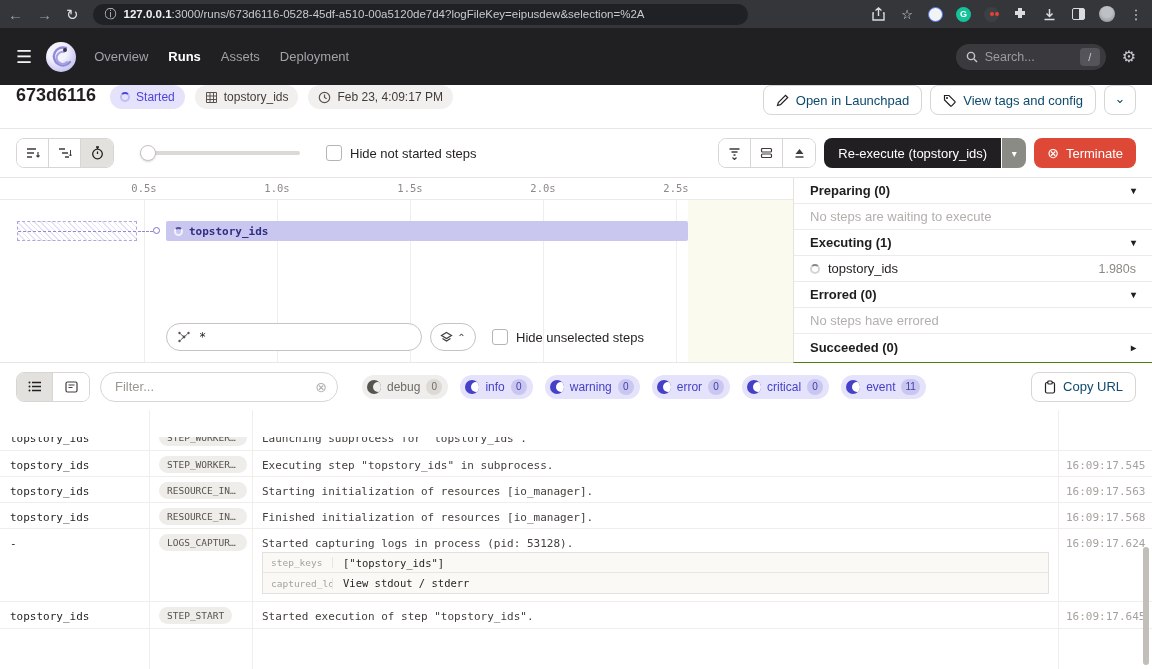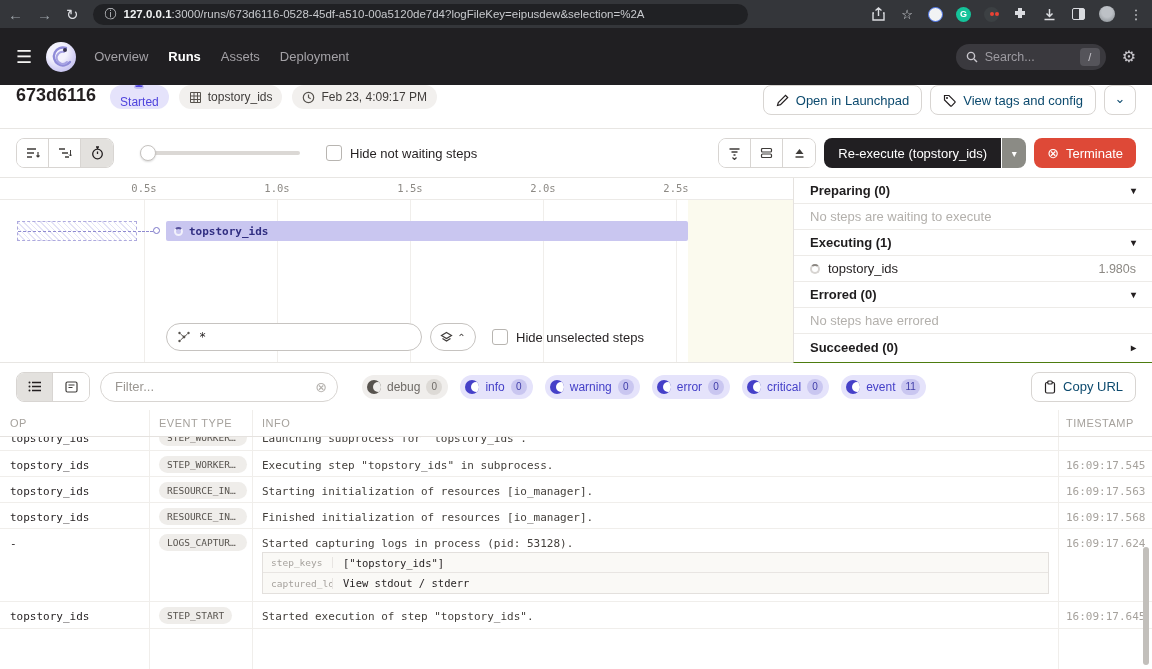--- a/index.html
+++ b/index.html
@@ -28,21 +28,21 @@
   .dnav .navitem { color:#a3a1a6; font-size:13px; margin-right:20px; cursor:pointer; }
   .dnav .navitem.active { color:#ffffff; font-weight:bold;text-align:right; }
   .dsearch { margin-left:auto; width:150px; height:26px; background:#3a393e; border-radius:13px; display:flex; align-items:center; padding:0 6px 0 10px; gap:7px; color:#9d9ba1; font-size:12.5px; cursor:text; }
   .dsearch .slash { margin-left:auto; width:20px; height:18px; background:#55545a; border-radius:4px; color:#c9c7cd; display:flex; align-items:center; justify-content:center; font-size:11px; }
   .dgear { color:#c9c7cd; font-size:16px; margin-left:16px; cursor:pointer; }
 
   
   .runheader { left:0; top:85px; width:1152px; height:44px; background:#fff; border-bottom:1px solid #e8e6e3; display:flex; padding:0 16px; gap:10px; }
   .runid { font-size:18px; font-weight:bold; color:#231f20; margin-right:4px; }
   .badge { height:24px; border-radius:12px; display:flex; align-items:center; gap:6px; padding:0 10px; font-size:12px; }
-  .badge.started { background:#e5e3fb; color:#4f43dd; font-weight:500;flex-direction:column; }
+  .badge.started { background:#e5e3fb; color:#4f43dd; font-weight:500; }
   .badge.gray { background:#f2f0ee; color:#3f3c3a; }
   .spin { width:10px; height:10px; border-radius:50%; border:2px solid rgba(79,67,221,.25); border-top-color:#4f43dd; }
   .spin.gray { border:2px solid #d7d4d1; border-top-color:#8b8782; }
   .spin.lav { border:2px solid rgba(255,255,255,.75); border-top-color:#55509a; }
   .hdrbtns { margin-left:auto; display:flex; gap:8px; }
   .btn { height:30px; border:1px solid #d8d5d2; border-radius:8px; background:#fff; display:flex; align-items:center; gap:7px; padding:0 12px; font-size:13px; color:#0c4a6e; cursor:pointer; white-space:nowrap; }
   .btn svg { flex:0 0 auto; }
 
   
   .toolbar { left:0; top:129px; width:1152px; height:49px; border-bottom:1px solid #e8e6e3; display:flex; align-items:center; padding:0 16px; }
@@ -256,21 +256,21 @@
             <circle cx="6.5" cy="8" r="4.8" fill="none" stroke="#231f20" stroke-width="1.3"></circle>
             <path d="M6.5 5.5 V8 M5 1 h3 M6.5 1 v2" fill="none" stroke="#231f20" stroke-width="1.3"></path>
           </svg>
       </span>
     </div>
     <div class="slider">
       <span class="track"></span>
       <span class="knob"></span>
     </div>
     <span class="chk" style="margin-left:26px"></span>
-    <span class="chklabel">Hide not waiting steps</span>
+    <span class="chklabel">Hide not started steps</span>
 
     <div style="margin-left:auto;display:flex;align-items:center;gap:8px">
       <div class="btngroup">
         <span class="gbtn">
           <svg width="13" height="13" viewBox="0 0 13 13">
               <path d="M1.5 2 h10 M3.5 5 h6 M5.5 8 h2" stroke="#3f3c3a" stroke-width="1.3"></path>
               <path d="M4.5 10.5 L6.5 12.5 L8.5 10.5" fill="none" stroke="#3f3c3a" stroke-width="1.2"></path>
             </svg>
         </span>
         <span class="gbtn">
@@ -430,26 +430,20 @@
           <rect x="3.8" y="1" width="4.4" height="3" rx="1" fill="#fff" stroke="#231f20" stroke-width="1.2"></rect>
         </svg>
       <span>Copy URL</span>
     </button>
   </div>
 
   <div class="logtable abs">
     <div class="colline" style="left:149px"></div>
     <div class="colline" style="left:252px"></div>
     <div class="colline" style="left:1058px"></div>
-    <div class="thead">
-      <span class="th" style="left:10px">OP</span>
-      <span class="th" style="left:159px">EVENT TYPE</span>
-      <span class="th" style="left:262px">INFO</span>
-      <span class="th" style="left:1066px">TIMESTAMP</span>
-    </div>
 
     <div class="trow" style="top:27px;height:14px">
       <div style="position:relative;height:26px;margin-top:-13px">
         <span class="cell c-op">topstory_ids</span>
         <span class="cell c-type"><span class="typepill">STEP_WORKER_STARTING</span></span>
         <span class="cell c-info">Launching subprocess for "topstory_ids".</span>
         <span class="cell c-ts"></span>
       </div>
     </div>
 

